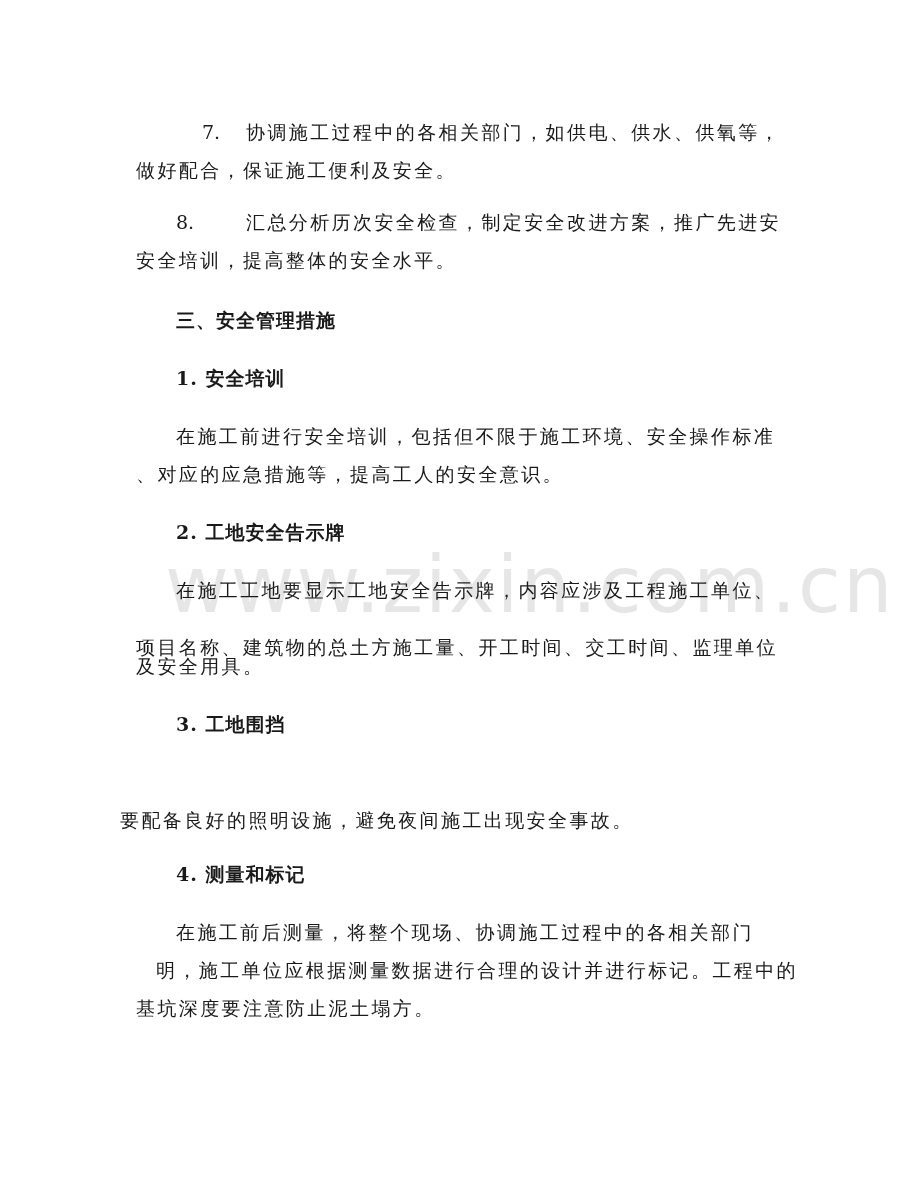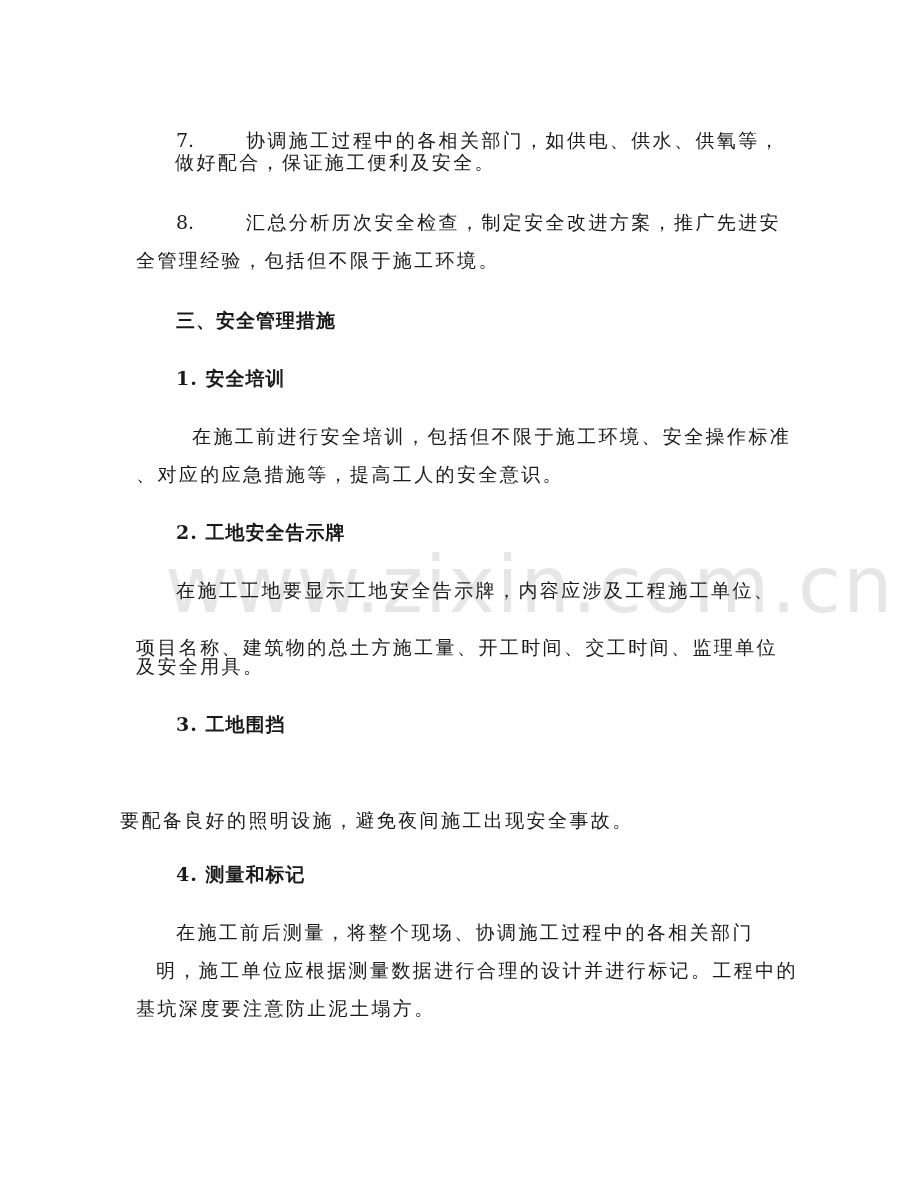--- a/index.html
+++ b/index.html
@@ -33,34 +33,34 @@
     white-space: nowrap;
   }
 </style>
 </head>
 <body>
 
 <div class="page">
 
   <div class="watermark">www.zixin.com.cn</div>
 
-  <div class="line" style="left:176px; top:128px;">
+  <div class="line" style="left:176px; top:120px;text-align:center;">
     <span class="num">7.</span><span>协调施工过程中的各相关部门，如供电、供水、供氧等，</span>
   </div>
-  <div class="line" style="left:136px; top:150px;margin-left:39px;">做好配合，保证施工便利及安全。</div>
+  <div class="line" style="left:136px; top:158px;">做好配合，保证施工便利及安全。</div>
 
   <div class="line" style="left:176px; top:210px;">
     <span class="num">8.</span><span>汇总分析历次安全检查，制定安全改进方案，推广先进安</span>
   </div>
-  <div class="line" style="left:136px; top:248px;">全管理经验，包括但不限于施工环境。</div>
+  <div class="line" style="left:136px; top:248px;">安全培训，提高整体的安全水平。</div>
 
   <div class="line heading" style="left:176px; top:308px;">三、安全管理措施</div>
 
   <div class="line heading" style="left:176px; top:366px;">1. 安全培训</div>
-  <div class="line" style="left:192px; top:424px;">在施工前进行安全培训，包括但不限于施工环境、安全操作标准</div>
+  <div class="line" style="left:176px; top:424px;">在施工前进行安全培训，包括但不限于施工环境、安全操作标准</div>
   <div class="line" style="left:136px; top:462px;">、对应的应急措施等，提高工人的安全意识。</div>
 
   <div class="line heading" style="left:176px; top:520px;">2. 工地安全告示牌</div>
   <div class="line" style="left:176px; top:578px;">在施工工地要显示工地安全告示牌，内容应涉及工程施工单位、</div>
   <div class="line" style="left:136px; top:616px;margin-top:19px;">项目名称、建筑物的总土方施工量、开工时间、交工时间、监理单位</div>
   <div class="line" style="left:136px; top:654px;">及安全用具。</div>
 
   <div class="line heading" style="left:176px; top:712px;">3. 工地围挡</div>
   <div class="line" style="left:120px; top:808px;">要配备良好的照明设施，避免夜间施工出现安全事故。</div>
 

